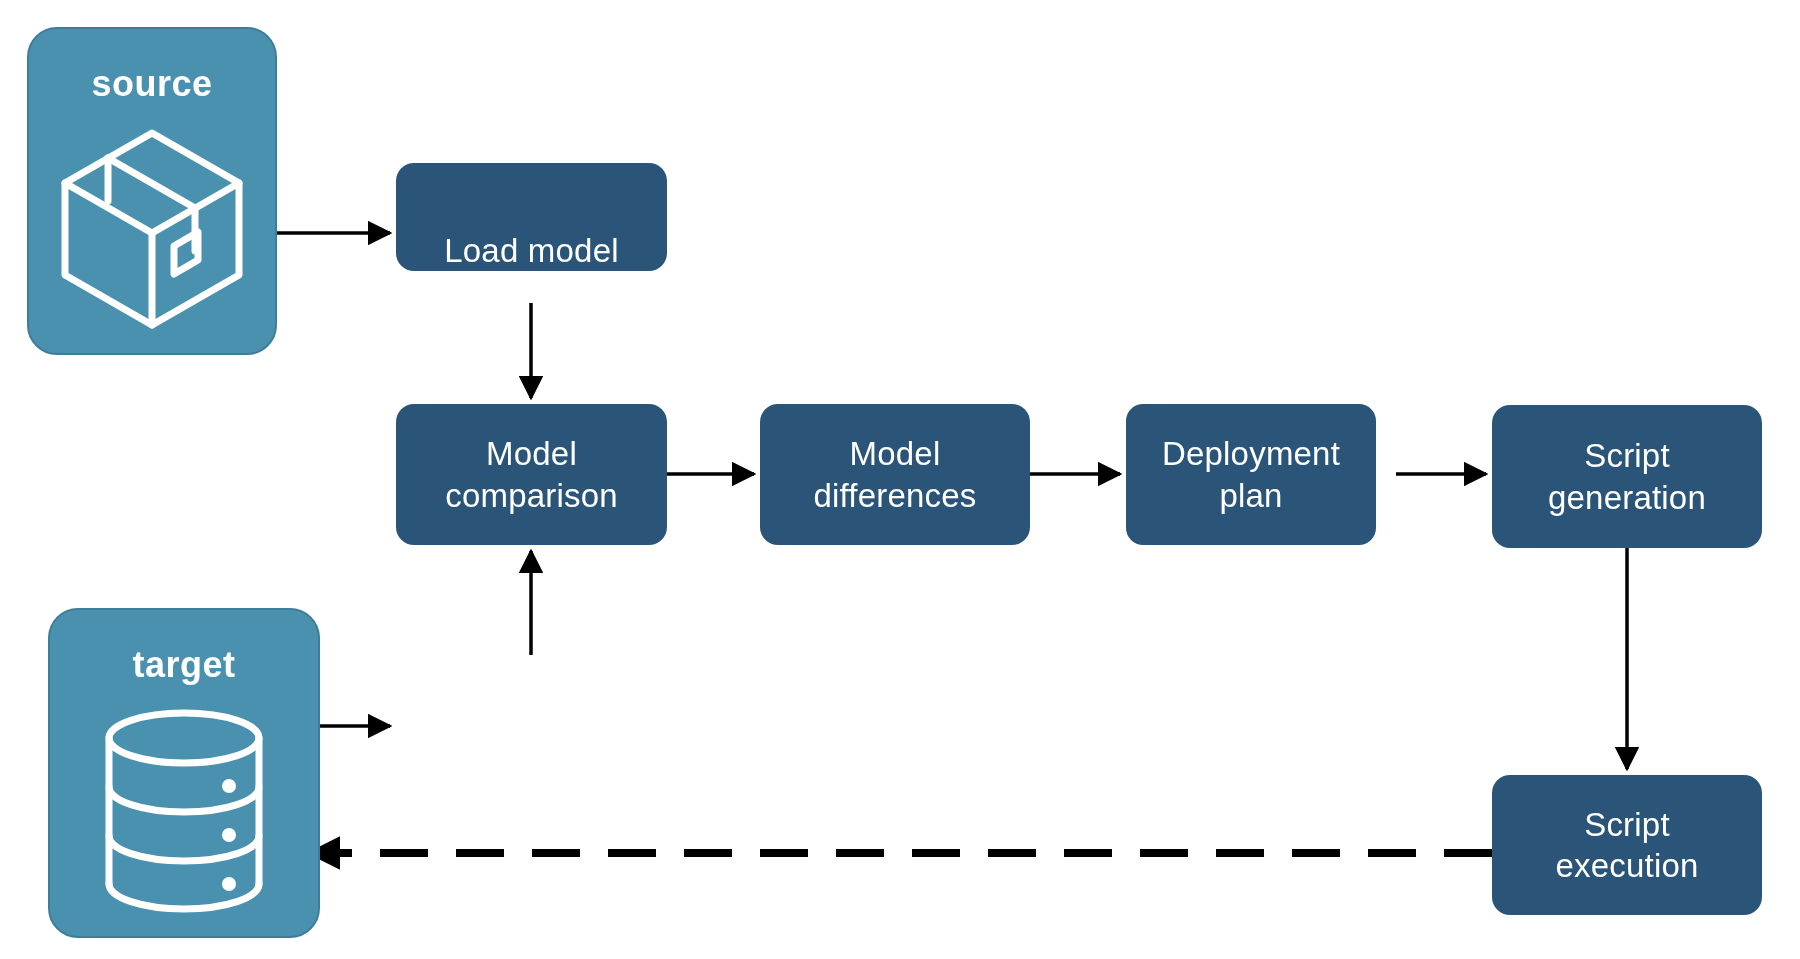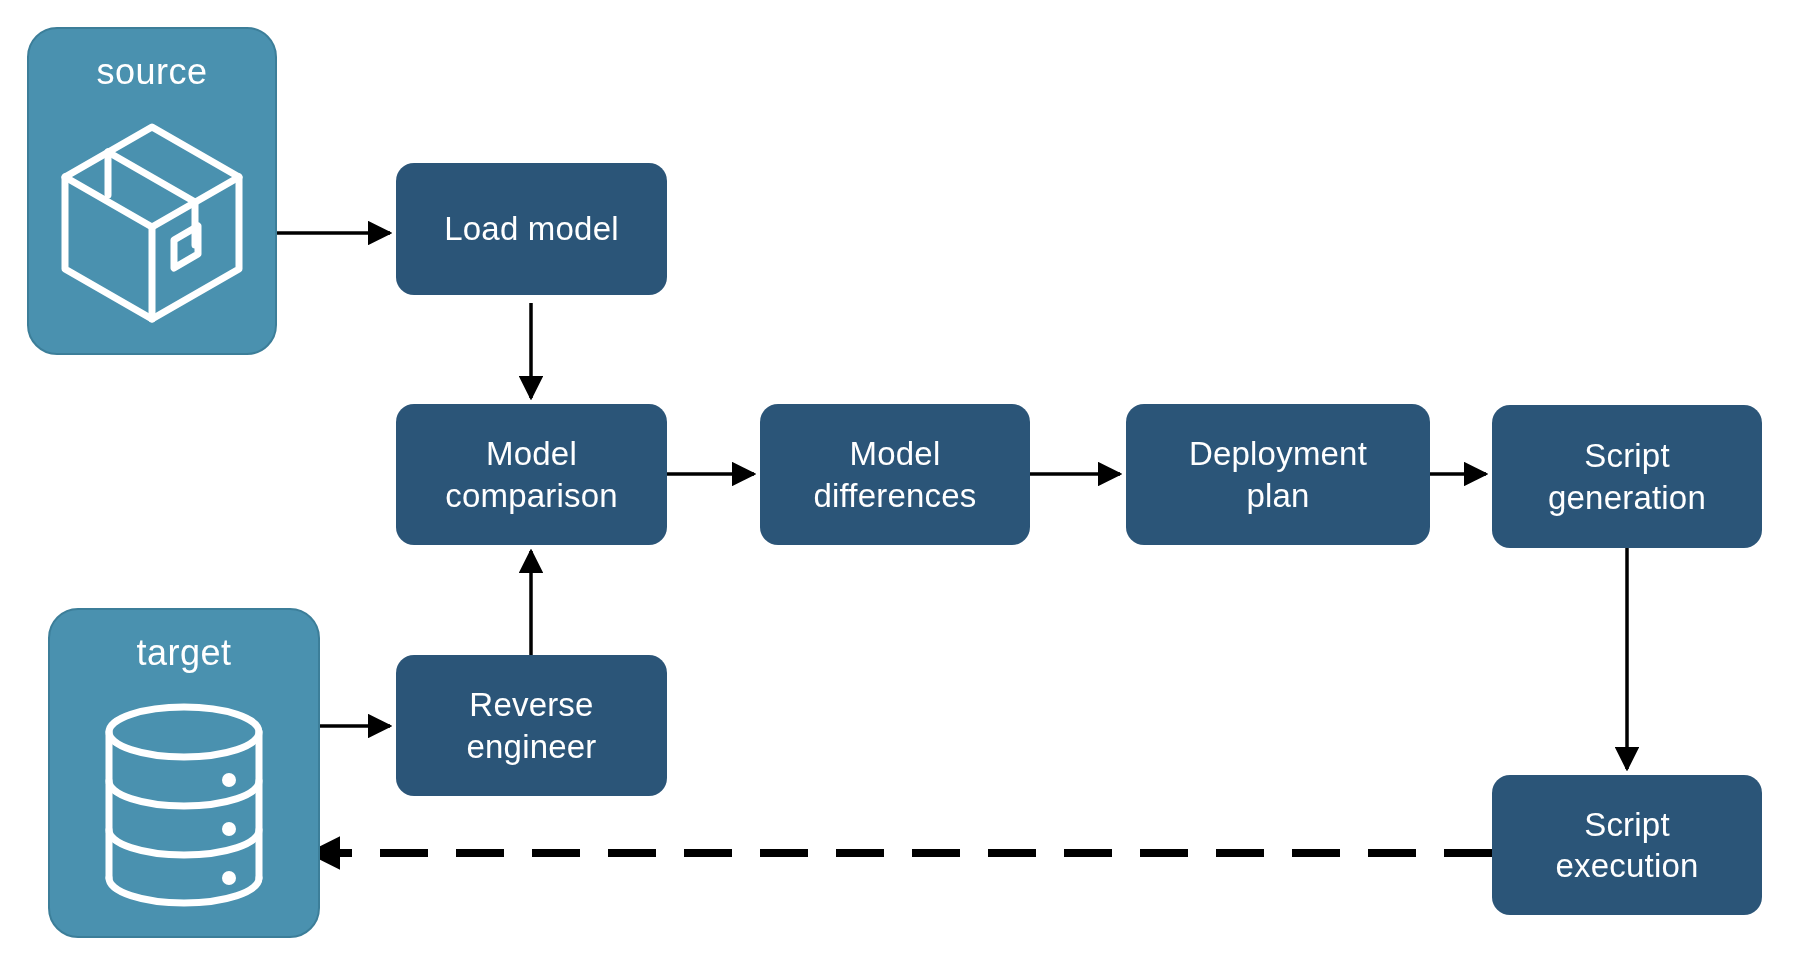--- a/index.html
+++ b/index.html
@@ -49,23 +49,23 @@
   .endpoint {
     background: #4A91AF;
     border: 2px solid #3C7E99;
     border-radius: 30px;
     flex-direction: column;
     justify-content: flex-start;
     z-index: 3;
   }
   .endpoint .caption {
     font-size: 36px;
-    font-weight: normal;
+    font-weight: bold;
     letter-spacing: 0.5px;
-    margin-top: 22px;
+    margin-top: 34px;
   }
   .endpoint .glyph {
     flex: 1;
     display: flex;
     align-items: center;
     justify-content: center;
     width: 100%;
   }
   .endpoint .glyph svg {
     display: block;
@@ -152,47 +152,43 @@
           <path d="M6 80 A 75 25 0 0 0 156 80"></path>
           <path d="M6 129 A 75 25 0 0 0 156 129"></path>
         </g>
         <circle cx="126" cy="79" r="7" fill="#ffffff"></circle>
         <circle cx="126" cy="128" r="7" fill="#ffffff"></circle>
         <circle cx="126" cy="177" r="7" fill="#ffffff"></circle>
       </svg>
     </div>
   </div>
 
-  <div class="node process" style="left:396px; top:163px; width:271px; height:132px;">
+  <div class="node process" style="left:396px; top:163px; width:271px; height:108px;align-items:flex-end;">
     <span class="label">Load model</span>
   </div>
 
   <div class="node process" style="left:396px; top:404px; width:271px; height:141px;">
     <span class="label">Model
 comparison</span>
   </div>
 
   <div class="node process" style="left:760px; top:404px; width:270px; height:141px;">
     <span class="label">Model
 differences</span>
   </div>
 
-  <div class="node process" style="left:1126px; top:404px; width:304px; height:141px;">
+  <div class="node process" style="left:1126px; top:404px; width:250px; height:141px;border-radius:17px;">
     <span class="label">Deployment
 plan</span>
   </div>
 
   <div class="node process" style="left:1492px; top:405px; width:270px; height:143px;">
     <span class="label">Script
 generation</span>
   </div>
 
   <div class="node process" style="left:1492px; top:775px; width:270px; height:140px;">
     <span class="label">Script
 execution</span>
   </div>
 
-  <div class="node process" style="left:396px; top:655px; width:271px; height:141px;">
-    <span class="label">Reverse
-engineer</span>
-  </div>
 
 </div>
 
 </body></html>

